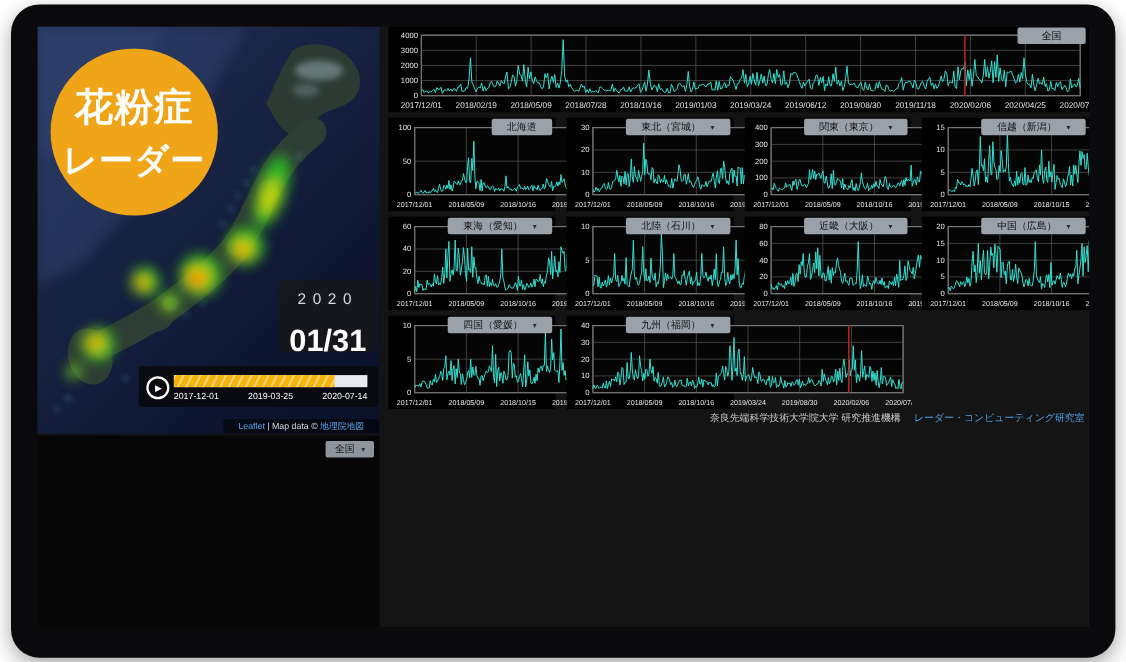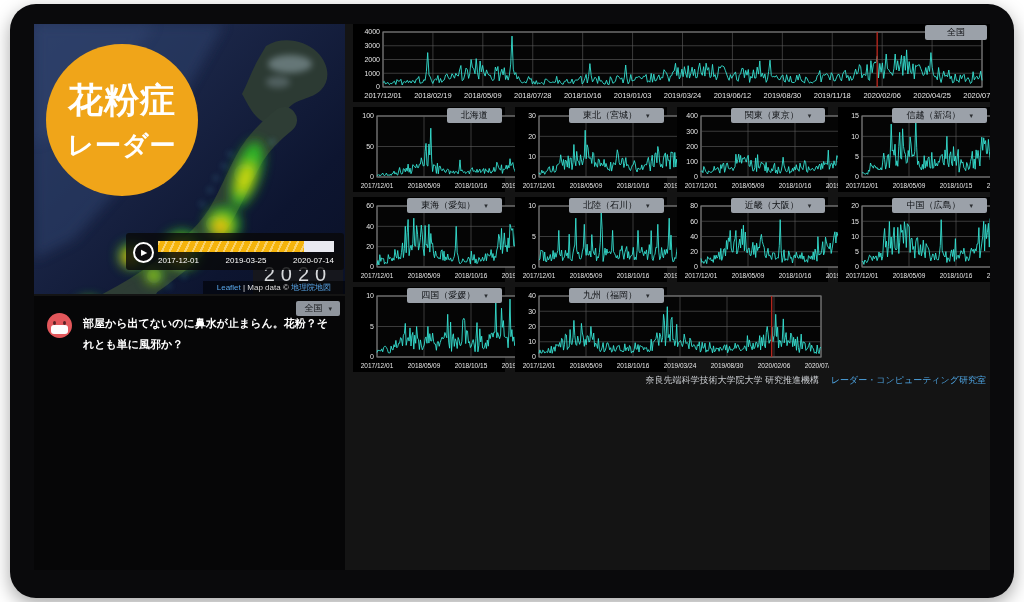--- a/index.html
+++ b/index.html
@@ -1,26 +1,26 @@
 <!DOCTYPE html>
 <html><head>
 <meta charset="utf-8">
 <style>
   html,body{margin:0;padding:0;width:1024px;height:602px;background:#fff;font-family:"Liberation Sans","DejaVu Sans",sans-serif;}
   .frame{position:absolute;left:10px;top:4px;width:1004px;height:594px;background:#0a0a0c;border-radius:26px;box-shadow:0 6px 18px rgba(0,0,0,.35);}
   .content{position:absolute;left:24px;top:20px;width:956px;height:546px;background:#141414;display:flex;gap:8px;overflow:hidden;}
   
   .left-col{width:311px;display:flex;flex-direction:column;gap:2px;}
-  .map{height:270px;position:relative;overflow:hidden;background:linear-gradient(135deg,#27355c 0%,#1a2546 35%,#0d1530 75%,#0a1128 100%);}
+  .map{height:370px;position:relative;overflow:hidden;background:linear-gradient(135deg,#27355c 0%,#1a2546 35%,#0d1530 75%,#0a1128 100%);}
   .map svg.basemap{position:absolute;inset:0;}
   .logo-circle{position:absolute;left:12px;top:20px;width:152px;height:152px;border-radius:50%;background:#f0a519;display:flex;flex-direction:column;align-items:center;justify-content:center;color:#fff;}
   .logo-l1{font-size:35px;font-weight:700;letter-spacing:1px;}
-  .logo-l2{font-size:26px;font-weight:700;margin-top:4px;letter-spacing:1px;}
+  .logo-l2{font-size:31px;font-weight:700;margin-top:4px;letter-spacing:1px;}
   .date-box{position:absolute;right:2px;top:230px;width:90px;height:66px;background:rgba(24,24,27,.88);border-radius:6px;text-align:center;}
-  .date-year{font-size:20px;color:#d8dadd;letter-spacing:6px;margin-top:9px;}
+  .date-year{font-size:14px;color:#d8dadd;letter-spacing:6px;margin-top:9px;}
   .date-md{font-size:28px;font-weight:700;color:#fff;margin-top:15px;}
   .timeline{position:absolute;left:92px;bottom:24px;width:218px;background:rgba(8,8,10,.82);border-radius:3px;padding:8px 10px 5px 32px;box-sizing:border-box;}
   .play-btn{position:absolute;left:7px;top:9px;width:17px;height:17px;border-radius:50%;background:#0c0c0e;border:2px solid #fff;display:flex;align-items:center;justify-content:center;color:#fff;font-size:8px;cursor:pointer;}
   .play-btn span{margin-left:1px;}
   .track{height:11px;background:#e9e9f0;position:relative;overflow:hidden;}
   .track-fill{position:absolute;left:0;top:0;bottom:0;background:#f5b40c;background-image:repeating-linear-gradient(115deg,rgba(255,255,255,.4) 0 2px,rgba(255,255,255,0) 2px 7px);}
   .track-dates{display:flex;justify-content:space-between;margin-top:4px;font-size:8px;color:#fff;}
   .attribution{position:absolute;right:0;bottom:0;background:rgba(0,0,0,.55);font-size:8px;color:#ddd;padding:1px 14px;}
   .attribution a{color:#58a6e8;text-decoration:none;}
   
@@ -135,28 +135,20 @@
         </div>
         <div class="attribution">
           <a href="#">Leaflet</a><span> | Map data © </span><a href="#">地理院地図</a>
         </div>
       </div>
 
       <div class="tweet-panel">
         <button class="region-btn">
           <span>全国</span><span class="arr">▾</span>
         </button>
-        <div class="tweet-row">
-          <div class="emoji">
-            <div class="eye l"></div>
-              <div class="eye r"></div>
-              <div class="mask"></div>
-          </div>
-          <div class="tweet-text">部屋から出てないのに鼻水が止まらん。花粉？それとも単に風邪か？</div>
-        </div>
       </div>
     </div>
 
     <div class="right-col">
       <div class="chart-panel wide" id="chart-0">
           <svg width="637" height="78" viewBox="0 0 637 78">
             <rect x="30" y="8" width="599" height="55" fill="#050505" stroke="#9a9a9a" stroke-width="1"></rect>
             <line x1="30" y1="63" x2="629" y2="63" stroke="#5f5f5f" stroke-width="0.6"></line>
             <text x="27" y="65.3" font-size="7" fill="#e6e6e6" text-anchor="end" font-family="Liberation Sans,sans-serif">0</text>
             <line x1="30" y1="49.25" x2="629" y2="49.25" stroke="#5f5f5f" stroke-width="0.6"></line>

